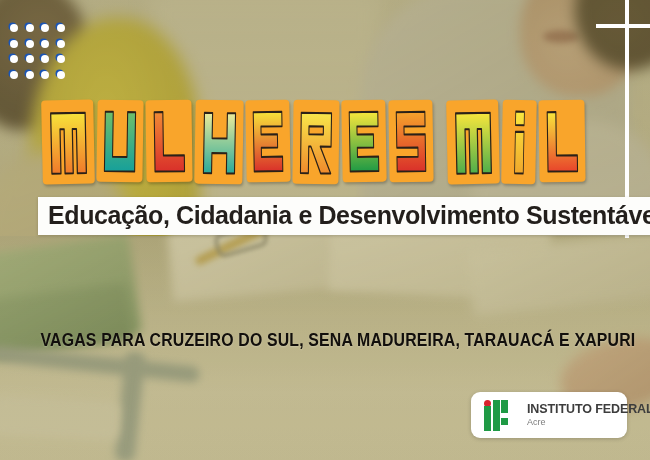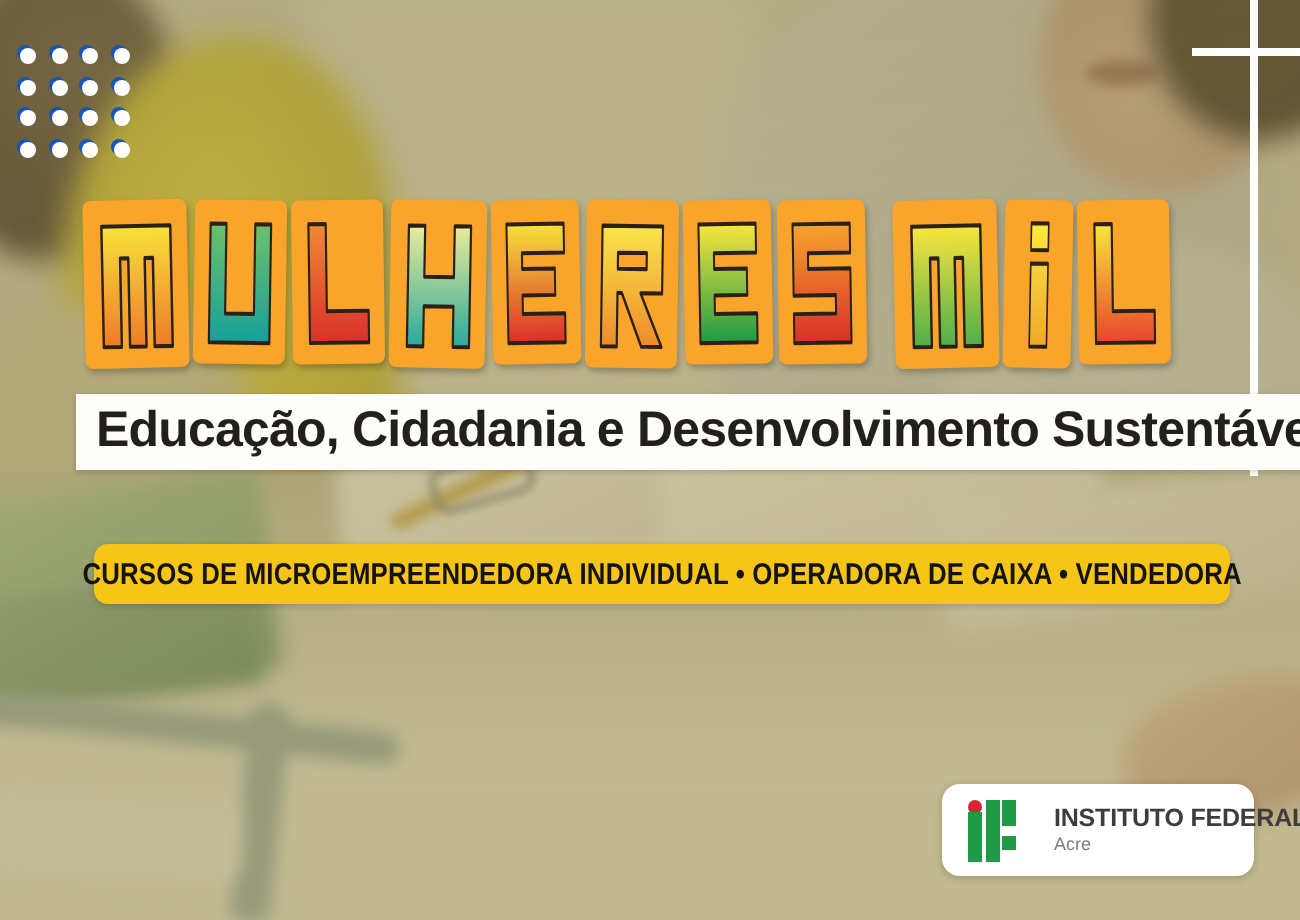--- a/index.html
+++ b/index.html
@@ -298,24 +298,24 @@
               <stop offset="100%" stop-color="#e8452b"></stop>
             </linearGradient>
           </defs>
           <path d="M10 6 L34 6 L34 72 L92 72 L92 96 L10 96 Z" fill="url(#lg10)" fill-rule="evenodd" stroke="#2b2118" stroke-width="3.5" stroke-linejoin="round"></path>
         </svg>
       </div>
     </div>
 
   <div class="subtitle">Educação, Cidadania e Desenvolvimento Sustentável</div>
 
-  <div class="courses">
-    <span>CURSOS DE MICROEMPREENDEDORA INDIVIDUAL • OPERADORA DE CAIXA • VENDEDORA</span>
+
+  <div class="vagas">
+    <span>VAGAS PARA CRUZEIRO DO SUL, SENA MADUREIRA, TARAUACÁ E XAPURI</span>
   </div>
-
 
   <div class="logo">
     <div class="logo-mark">
         <i class="red" style="left: 0px; top: 0px;"></i>
         <i style="left: 8.5px; top: 0px;"></i>
         <i style="left: 17px; top: 0px;"></i>
         <i style="left: 0px; top: 6px;"></i>
         <i style="left: 8.5px; top: 6px;"></i>
         <i style="left: 17px; top: 6px;"></i>
         <i style="left: 0px; top: 12px;"></i>

